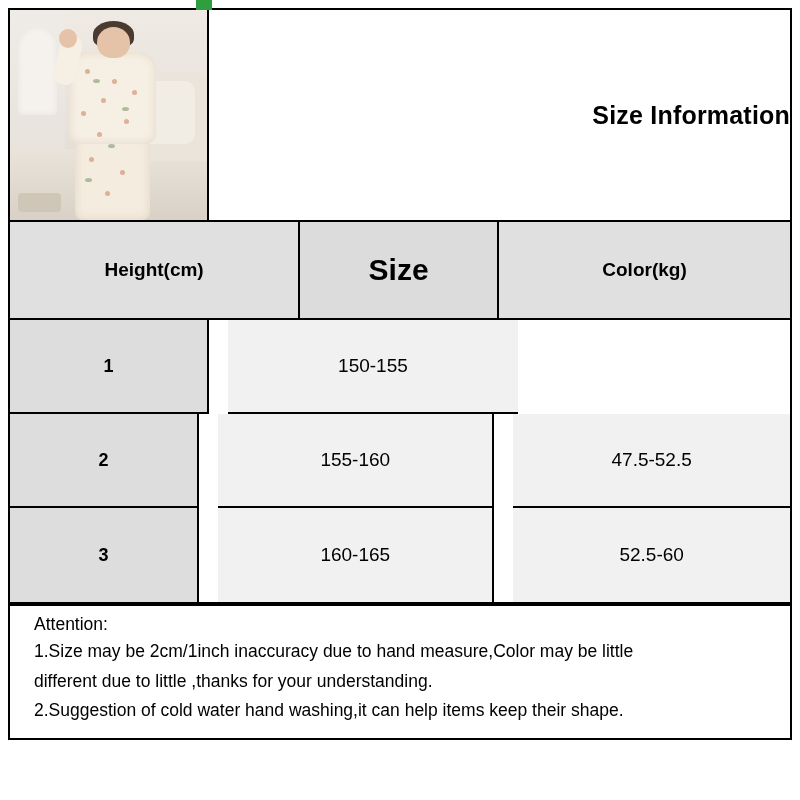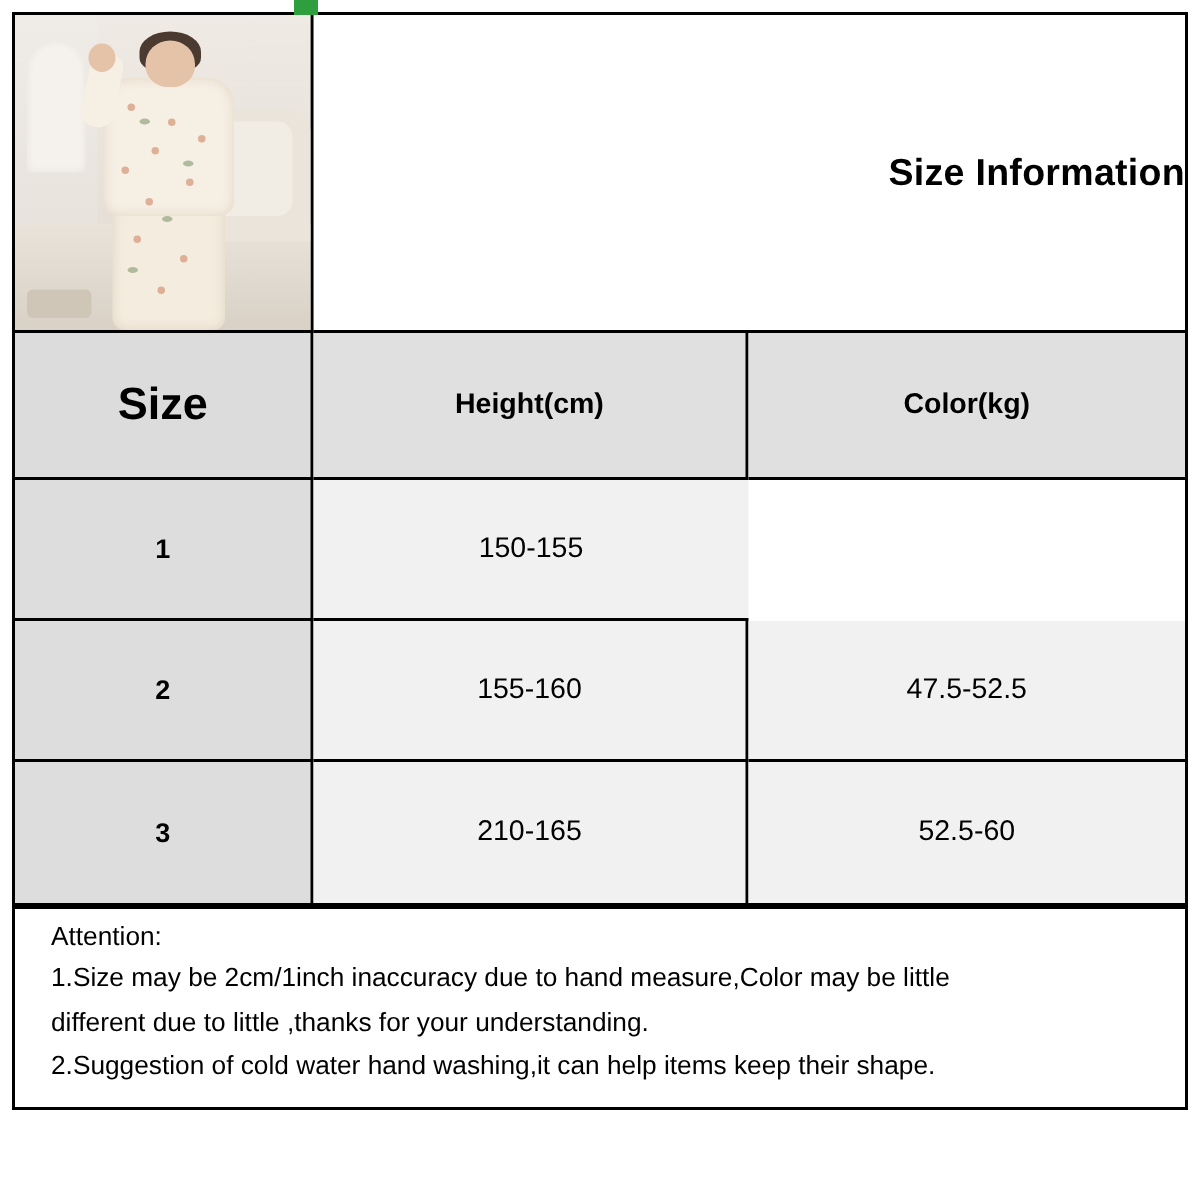--- a/index.html
+++ b/index.html
@@ -206,20 +206,21 @@
   
   .row-data { height: 94px; }
   .td-size {
     background: #dddddd;
     font-size: 18px;
     font-weight: bold;
   }
   .td-val {
     background: #f1f1f1;
     font-size: 19px;
+    margin-left: 19px;
   }
   .row-data:last-of-type .cell { border-bottom: none; }
 
   
   .attention {
     position: absolute;
     left: 8px;
     top: 604px;
     width: 784px;
     box-sizing: border-box;
@@ -276,39 +277,39 @@
           <div class="leaf" style="left:50%; top:64%"></div>
           <div class="leaf" style="left:38%; top:80%"></div>
         </div>
       </div>
       <div class="header-title-cell">
         <span class="header-title">Size Information</span>
       </div>
     </div>
 
     <div class="row row-colhead">
+      <div class="cell col-height th-metric">Height(cm)</div>
       <div class="cell col-size th-size">Size</div>
-      <div class="cell col-height th-metric">Height(cm)</div>
       <div class="cell col-weight th-metric">Color(kg)</div>
     </div>
 
     <div class="row row-data">
       <div class="cell col-size td-size">1</div>
       <div class="cell col-height td-val">150-155</div>
     </div>
 
     <div class="row row-data">
       <div class="cell col-size td-size">2</div>
       <div class="cell col-height td-val">155-160</div>
       <div class="cell col-weight td-val">47.5-52.5</div>
     </div>
 
     <div class="row row-data">
       <div class="cell col-size td-size">3</div>
-      <div class="cell col-height td-val">210-165</div>
+      <div class="cell col-height td-val">160-165</div>
       <div class="cell col-weight td-val">52.5-60</div>
     </div>
 
   </div>
 
   <div class="attention">
     <p class="title">Attention:</p>
     <p>1.Size may be 2cm/1inch inaccuracy due to hand measure,Color may be little</p>
     <p>different due to little ,thanks for your understanding.</p>
     <p>2.Suggestion of cold water hand washing,it can help items keep their shape.</p>

